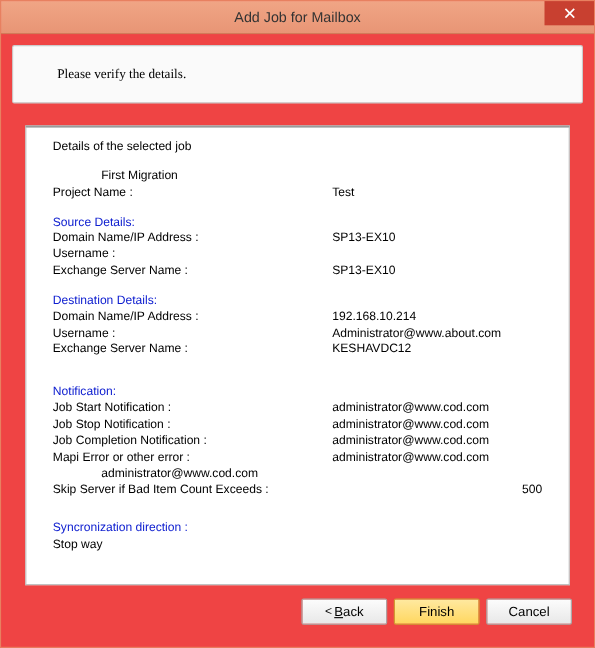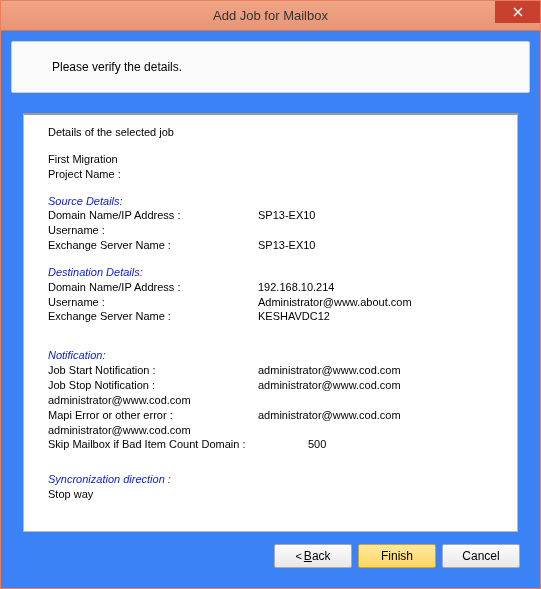--- a/index.html
+++ b/index.html
@@ -6,21 +6,21 @@
   body {
     margin: 0;
     padding: 0;
     font-family: "Segoe UI", Tahoma, Arial, sans-serif;
     font-size: 12px;
     background: #f0f0f0;
   }
   .window {
     width: 541px;
     height: 589px;
-    background: #3b82f6;
+    background: #ef4444;
     border: 1px solid #e88060;
     position: relative;
     display: flex;
     flex-direction: column;
   }
   .titlebar {
     height: 30px;
     background: #f0a080;
     background: linear-gradient(#f0a585, #e89575);
     display: flex;
@@ -53,20 +53,21 @@
     padding: 10px;
     display: flex;
     flex-direction: column;
   }
   .instruction-box {
     border: 1px solid #ccc;
     background: #fafafa;
     padding: 18px 10px 18px 40px;
     border-radius: 2px;
     margin-bottom: 20px;
+    font-family: Liberation Serif, serif;
   }
   .details-panel {
     flex: 1;
     background: #fff;
     border: 1px solid #bbb;
     border-top: 2px solid #999;
     padding: 10px 24px;
     overflow: auto;
     font-family: Tahoma, Arial, sans-serif;
     font-size: 11px;
@@ -76,25 +77,25 @@
   }
   .row {
     display: flex;
   }
   .row .lbl {
     width: 210px;
     flex-shrink: 0;
   }
   .row .val {
     flex: 1;
+    margin-left: 44px;
   }
   .section-head {
     color: #1020d0;
     margin-top: 12px;
-    font-style: italic;
   }
   .spacer { height: 12px; }
   .button-bar {
     display: flex;
     justify-content: flex-end;
     gap: 6px;
     padding: 12px 10px 10px 10px;
   }
   .btn {
     min-width: 78px;
@@ -142,20 +143,21 @@
 
     <div class="details-panel">
       <div>Details of the selected job</div>
       <div class="spacer"></div>
 
       <div class="row">
         <div class="val">First Migration</div>
       </div>
       <div class="row">
         <div class="lbl">Project Name :</div>
+        <div class="val">Test</div>
       </div>
 
       <div class="section-head">Source Details:</div>
       <div class="row">
         <div class="lbl">Domain Name/IP Address :</div>
         <div class="val">SP13-EX10</div>
       </div>
       <div class="row">
         <div class="lbl">Username :</div>
       </div>
@@ -182,32 +184,33 @@
       <div class="section-head">Notification:</div>
       <div class="row">
         <div class="lbl">Job Start Notification :</div>
         <div class="val">administrator@www.cod.com</div>
       </div>
       <div class="row">
         <div class="lbl">Job Stop Notification :</div>
         <div class="val">administrator@www.cod.com</div>
       </div>
       <div class="row">
+        <div class="lbl">Job Completion Notification :</div>
         <div class="val">administrator@www.cod.com</div>
       </div>
       <div class="row">
         <div class="lbl">Mapi Error or other error :</div>
         <div class="val">administrator@www.cod.com</div>
       </div>
       <div class="row">
         <div class="val">administrator@www.cod.com</div>
       </div>
       <div class="row">
-        <div class="lbl" style="width:260px">Skip Mailbox if Bad Item Count Domain  :</div>
-        <div class="val" style="text-align:left">500</div>
+        <div class="lbl" style="width:260px">Skip Server if Bad Item Count Exceeds  :</div>
+        <div class="val" style="text-align:right">500</div>
       </div>
 
       <div class="spacer" style="height:8px"></div>
       <div class="section-head">Syncronization direction :</div>
       <div>Stop way</div>
     </div>
 
     <div class="button-bar">
       <div class="btn">
         <span class="arrow">&lt;</span>

